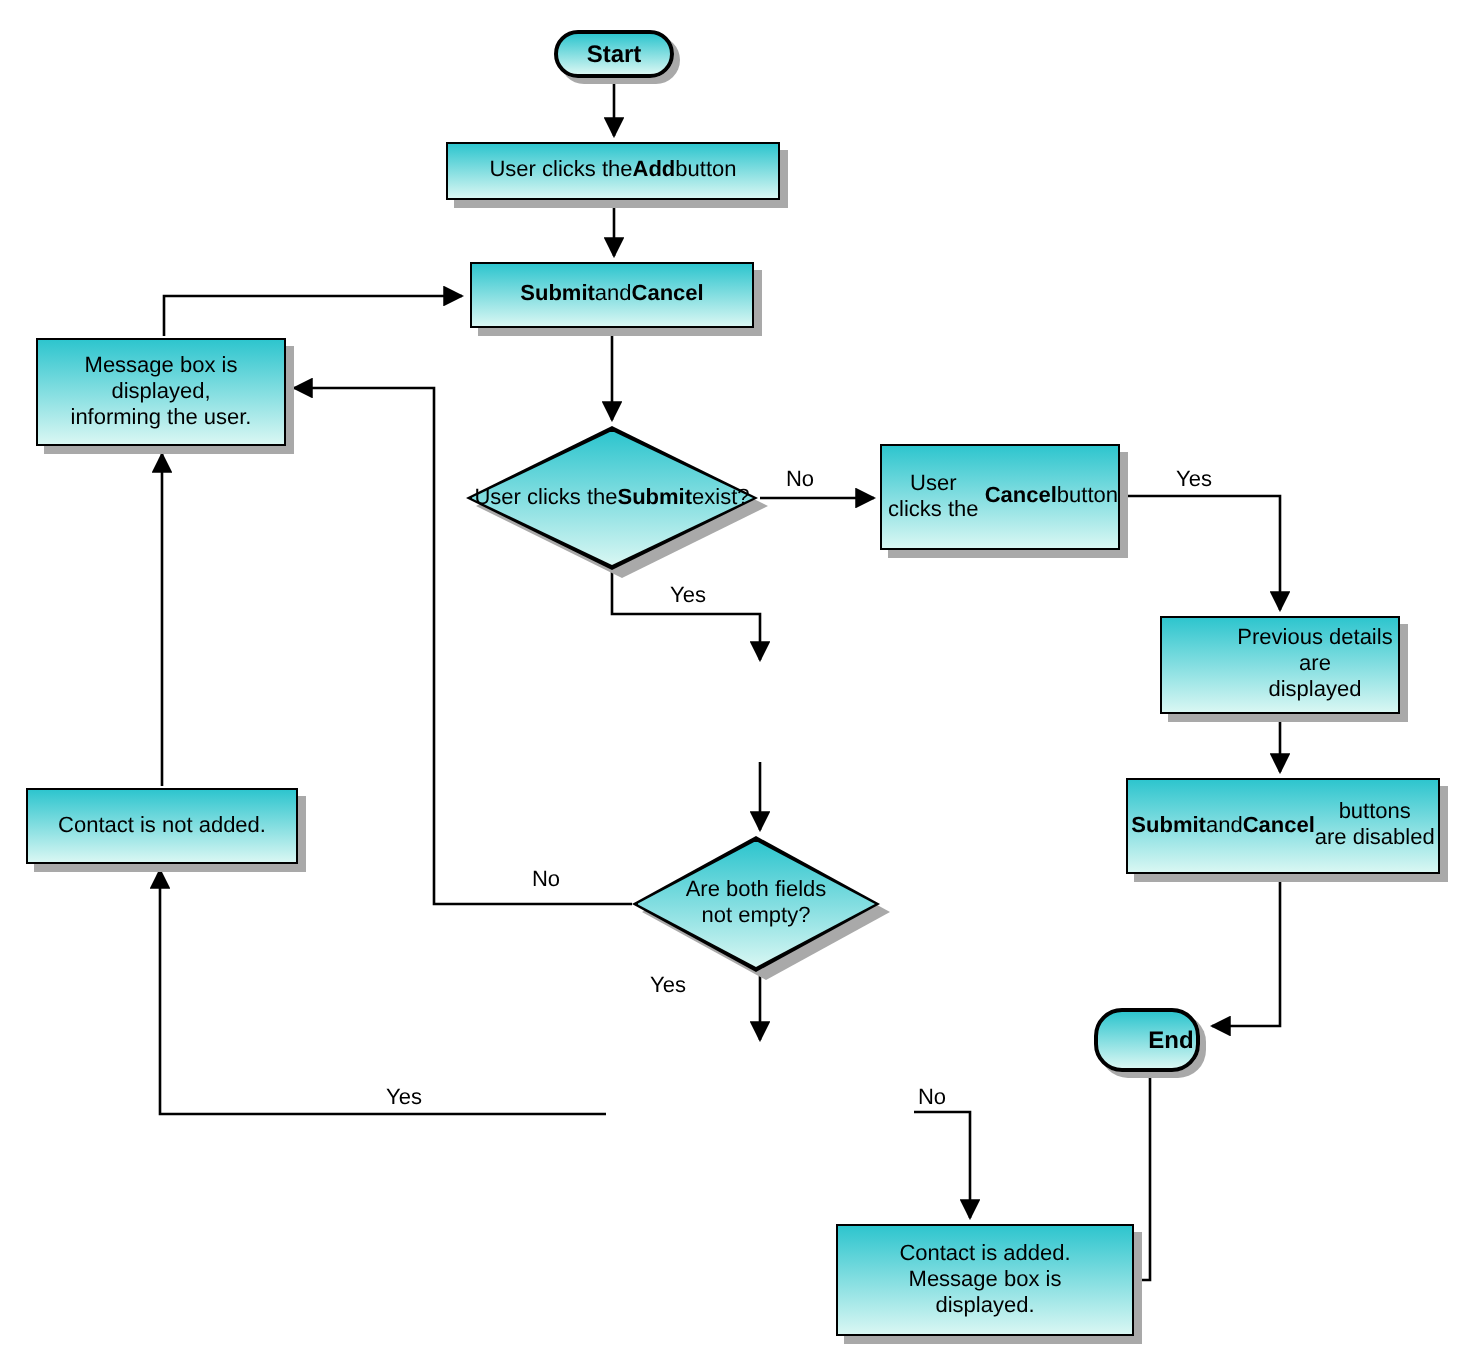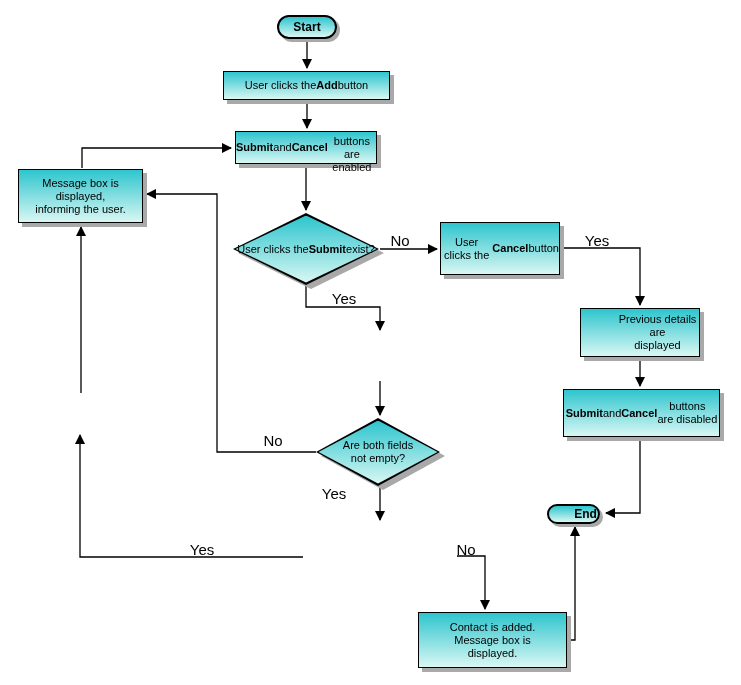--- a/index.html
+++ b/index.html
@@ -44,21 +44,21 @@
     background:linear-gradient(to bottom,var(--node-top,#2ec5ce),var(--node-bottom,#d9f7f3));
   }
   .diamond .d-text{
     position:absolute;left:0;top:0;width:100%;height:100%;
     display:flex;align-items:center;justify-content:center;
     text-align:center;font-size:11px;line-height:13px;color:#000;
     white-space:pre-line;
   }
   .edge-label{
     position:absolute;z-index:3;
-    font-size:15px;line-height:11px;color:#000;
+    font-size:11px;line-height:11px;color:#000;
     transform:translateX(-50%);
   }
 </style>
 </head>
 <body>
 
 <div id="canvas">
 
   <svg id="edges" width="741" height="685" viewBox="0 0 741 685">
     <defs>
@@ -81,41 +81,41 @@
       <polyline points="81,393 81,227" marker-end="url(#arr)"></polyline>
       <polyline points="82,168 82,148 231,148" marker-end="url(#arr)"></polyline>
       <polyline points="554,640 575,640 575,527" marker-end="url(#arr)"></polyline>
       <polyline points="640,358 640,386" marker-end="url(#arr)"></polyline>
       <polyline points="640,438 640,513 606,513" marker-end="url(#arr)"></polyline>
     </g>
   </svg>
 
   <div class="node pill" style="left:277px;top:15px;width:60px;height:24px;"><span style="font-weight: bold;">Start</span></div>
 
-  <div class="node pill" style="left:547px;top:504px;width:53px;height:20px;padding-left:24px;"><span style="font-weight: bold;">End</span></div>
+  <div class="node pill" style="left:547px;top:504px;width:53px;height:32px;padding-left:24px;"><span style="font-weight: bold;">End</span></div>
 
   <div class="node rect" style="left:223px;top:71px;width:167px;height:29px;"><span>User clicks the </span><span style="font-weight: bold;">Add</span><span> button</span></div>
 
-  <div class="node rect" style="left:235px;top:131px;width:142px;height:33px;"><span style="font-weight: bold;">Submit</span><span> and </span><span style="font-weight: bold;">Cancel</span><span>
-buttons are enabled</span></div>
+  <div class="node rect" style="left:235px;top:131px;width:142px;height:33px;"><span style="font-weight: bold;">Submit</span><span> and </span><span style="font-weight: bold;">Cancel</span></div>
 
   <div class="node rect" style="left:440px;top:222px;width:120px;height:53px;"><span>User clicks the
 </span><span style="font-weight: bold;">Cancel</span><span> button</span></div>
 
   <div class="node rect" style="left:580px;top:308px;width:120px;height:49px;padding-left:35px;"><span>Previous details are
 displayed</span></div>
 
   <div class="node rect" style="left:563px;top:389px;width:157px;height:48px;"><span style="font-weight: bold;">Submit</span><span> and </span><span style="font-weight: bold;">Cancel</span><span> buttons
 are disabled</span></div>
 
 
   <div class="node rect" style="left:18px;top:169px;width:125px;height:54px;"><span>Message box is
 displayed,
 informing the user.</span></div>
 
+  <div class="node rect" style="left:13px;top:394px;width:136px;height:38px;"><span>Contact is not added.</span></div>
 
   <div class="node rect" style="left:418px;top:612px;width:149px;height:56px;"><span>Contact is added.
 Message box is
 displayed.</span></div>
 
   <div class="diamond" style="left:233px;top:213px;width:146px;height:72px;">
     <div class="layer d-shadow"></div>
     <div class="layer d-border"></div>
     <div class="layer d-fill"></div>
     <div class="d-text"><span>User clicks the

